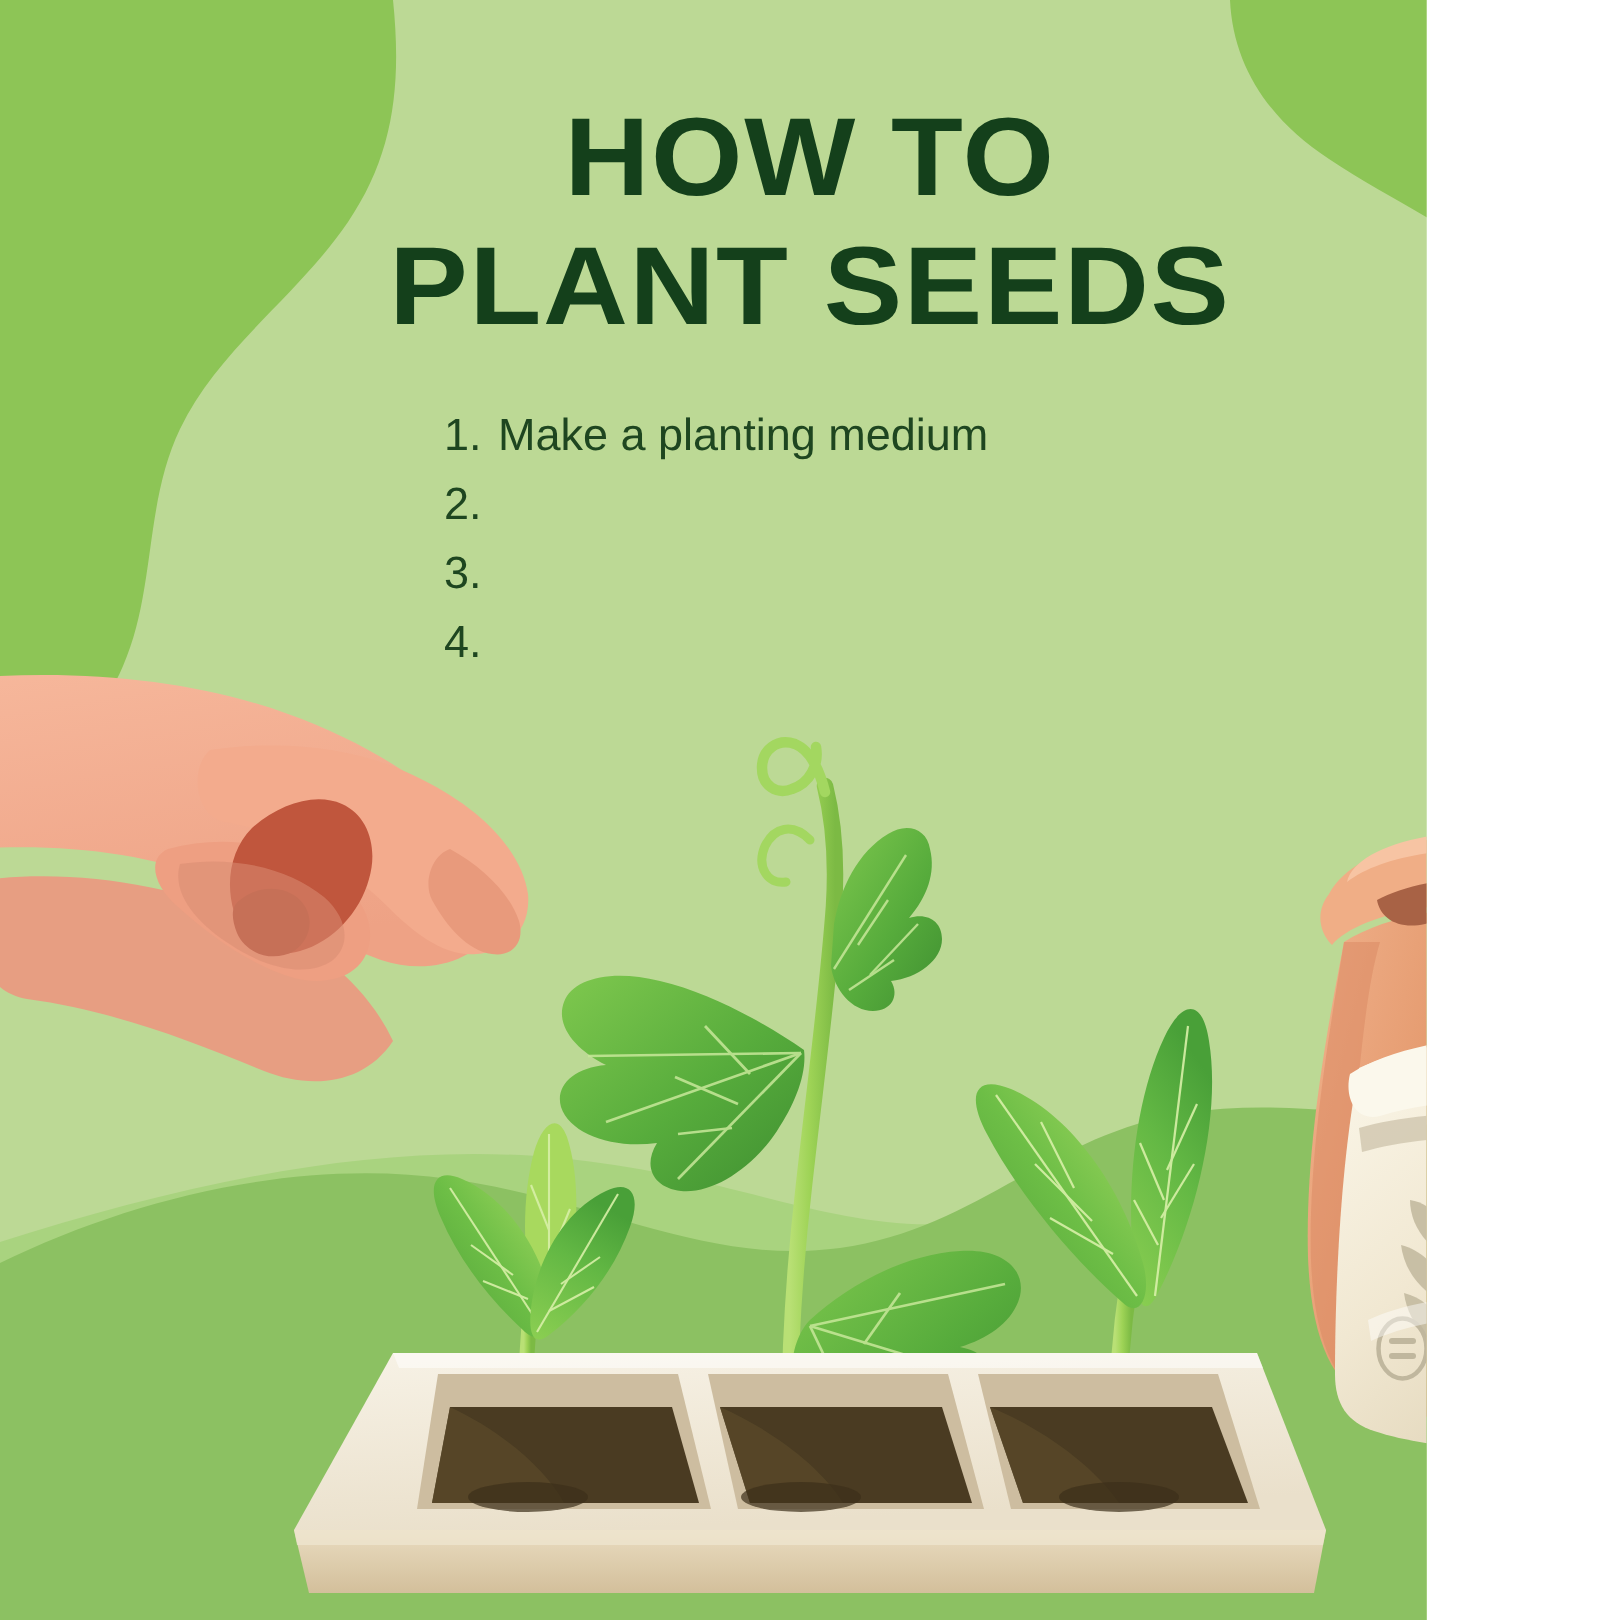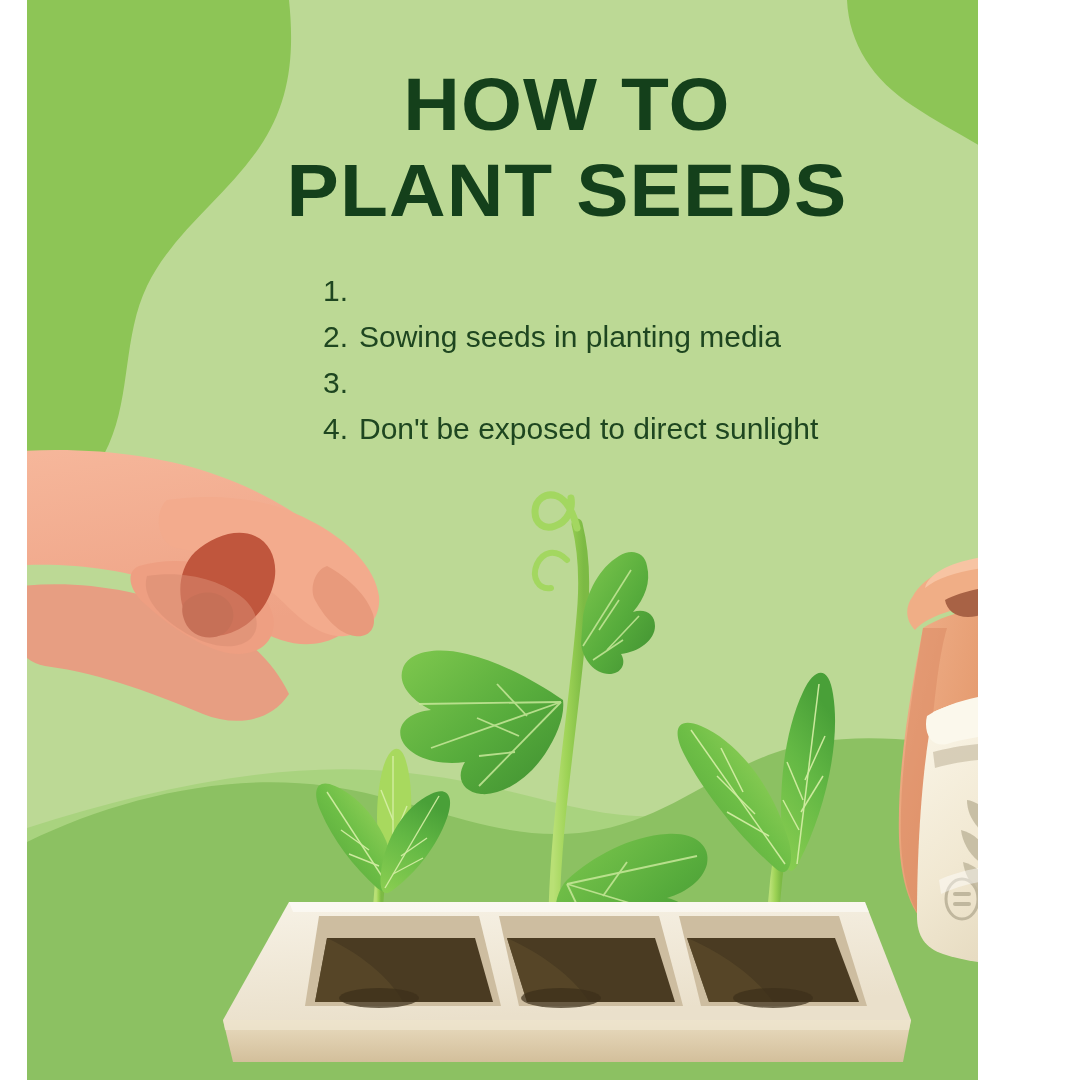--- a/index.html
+++ b/index.html
@@ -7,21 +7,20 @@
     padding: 0;
     background: #ffffff;
   }
   .poster {
     position: relative;
     width: 951px;
     height: 1080px;
     overflow: hidden;
     background: #bcd995;
     font-family: "Liberation Sans", sans-serif;
-    margin-left: 27px;
   }
   .layer {
     position: absolute;
     left: 0;
     top: 0;
     width: 1080px;
     height: 1080px;
   }
   .art { pointer-events: none; }
 
@@ -101,31 +100,30 @@
   </svg>
 
   <div class="title">
     <span class="line">HOW TO</span>
     <span class="line">PLANT SEEDS</span>
   </div>
 
   <ul class="steps">
     <li>
       <span class="num">1.</span>
+      <span class="txt">Make a planting medium</span>
     </li>
     <li>
       <span class="num">2.</span>
-      <span class="txt">Sowing seeds in planting media</span>
     </li>
     <li>
       <span class="num">3.</span>
     </li>
     <li>
       <span class="num">4.</span>
-      <span class="txt">Don't be exposed to direct sunlight</span>
     </li>
   </ul>
 
   <svg class="layer art" viewBox="0 0 1080 1080" xmlns="http://www.w3.org/2000/svg">
 
     <defs>
       <linearGradient id="gLeafA" x1="0" y1="0" x2="1" y2="1">
         <stop offset="0%" stop-color="#7fc84e"></stop>
         <stop offset="55%" stop-color="#57ac3c"></stop>
         <stop offset="100%" stop-color="#3f8f31"></stop>

